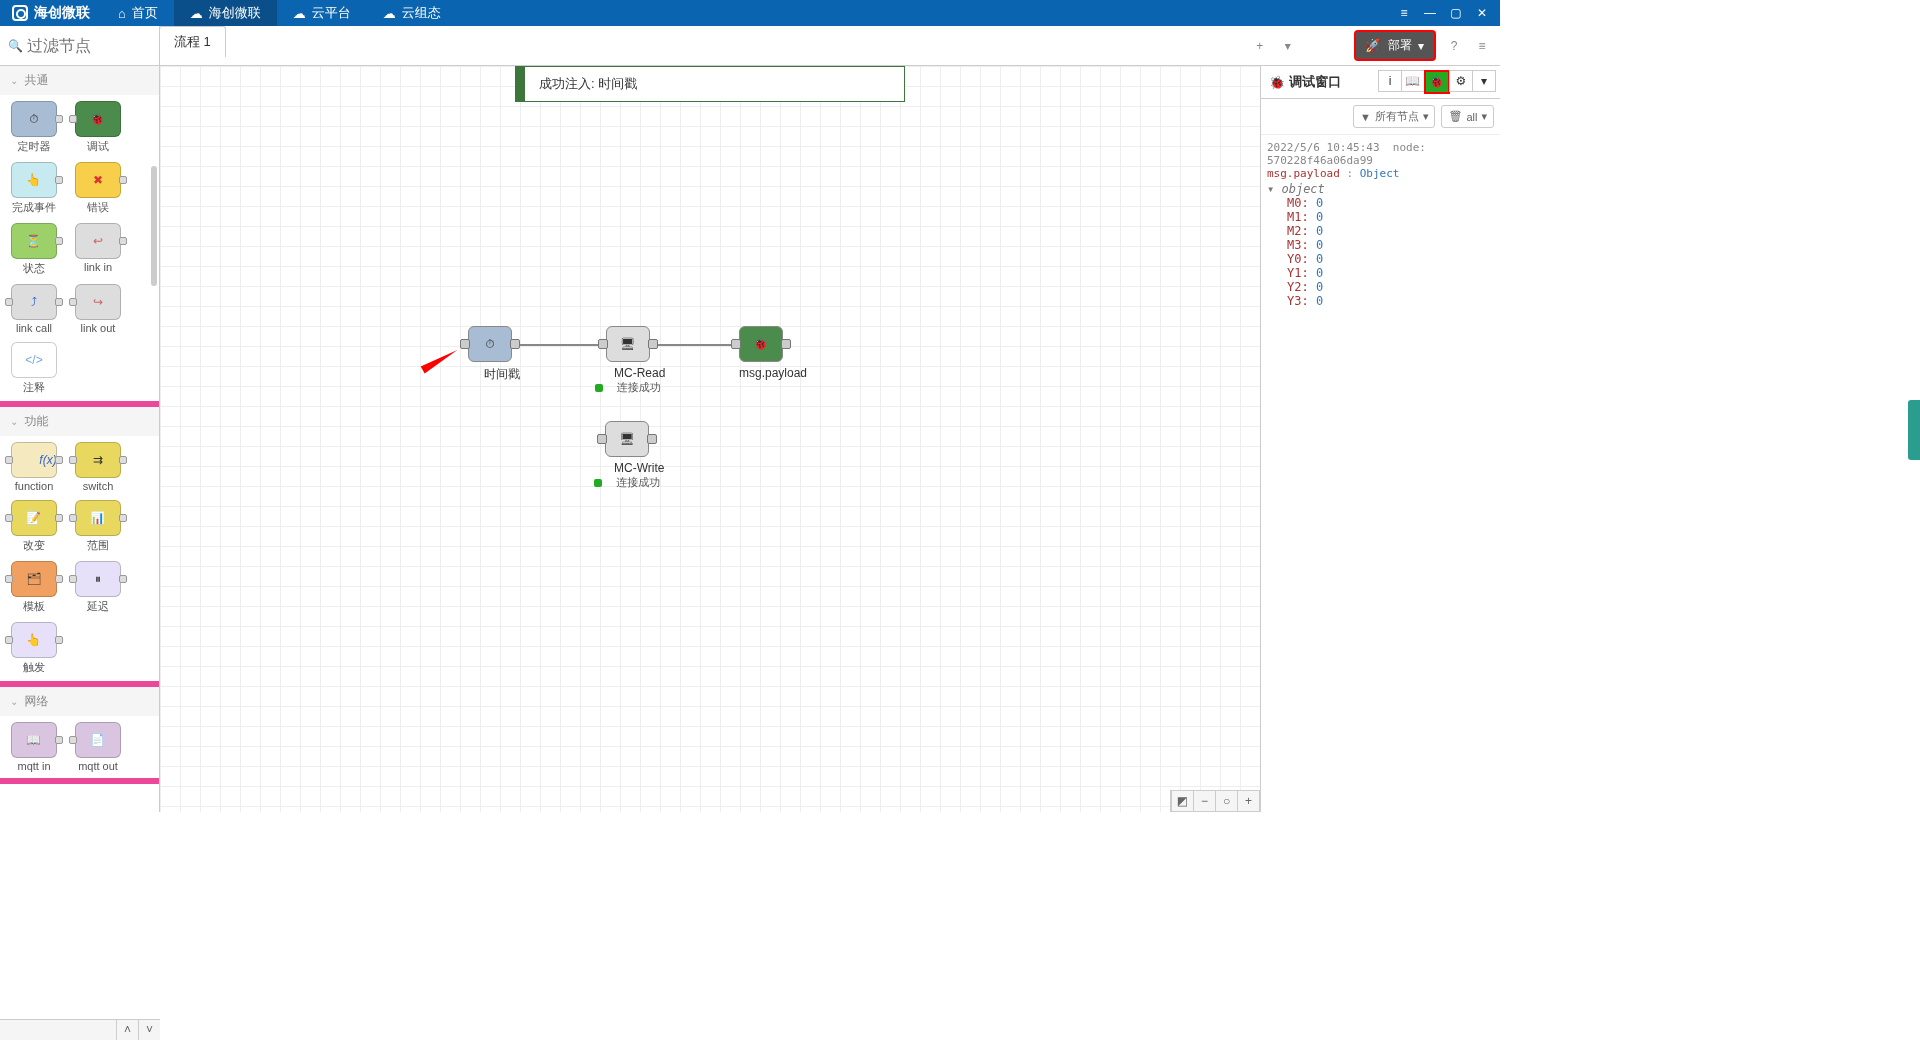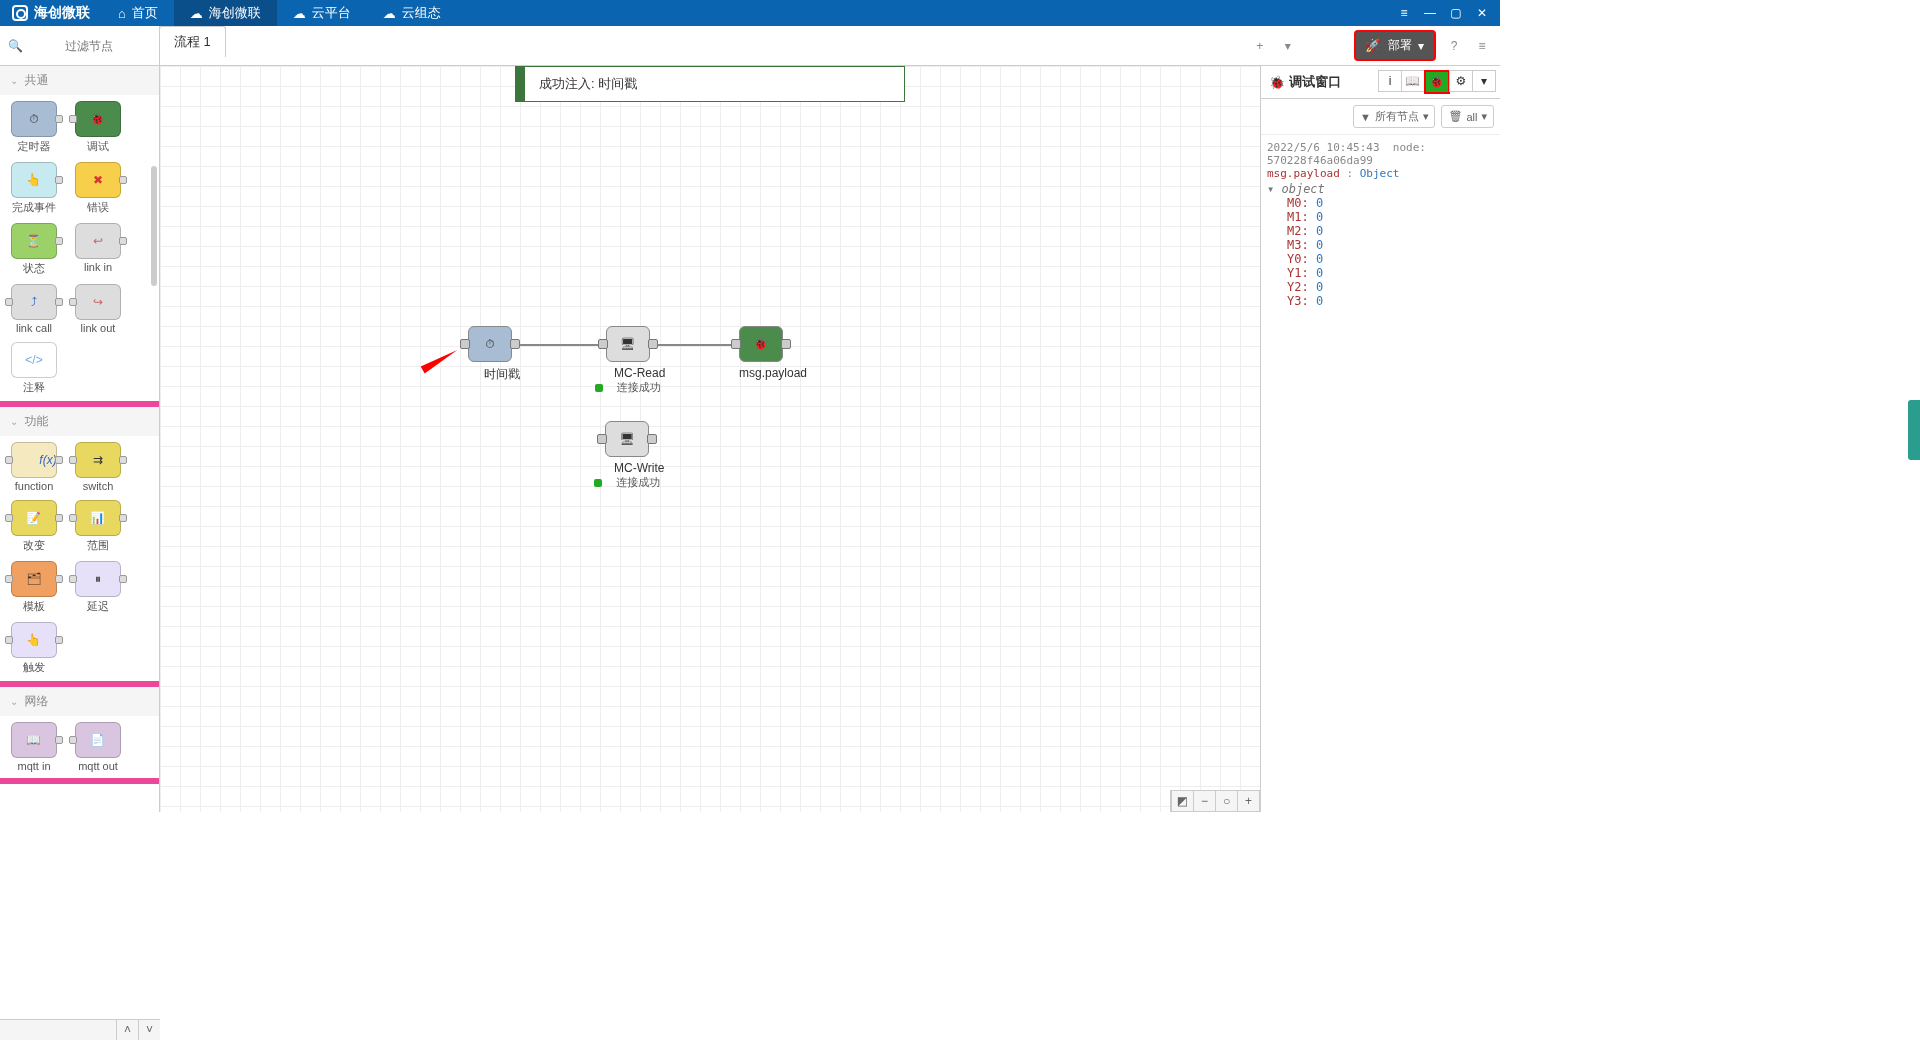--- a/index.html
+++ b/index.html
@@ -12,21 +12,21 @@
 .brand-icon::after { content:''; position:absolute; width:6px; height:6px; border:2px solid #fff; border-radius:50%; top:2px; left:2px;}
 .menu-items { display: flex; height: 100%; }
 .menu-item { display: flex; align-items: center; gap: 6px; padding: 0 16px; color: #fff; font-size: 13px; cursor: pointer; height: 100%; }
 .menu-item.active { background: #0a4f8a; }
 .window-controls { margin-left: auto; display: flex; gap: 2px; padding-right: 6px;}
 .win-btn { width: 24px; height: 20px; display:flex; align-items:center; justify-content:center; color:#fff; cursor:pointer;}
 
 
 .header { height: 40px; border-bottom: 1px solid #ccc; display: flex; align-items: center; padding-right: 8px; background:#fff; }
 .search-wrap { width: 160px; border-right: 1px solid #ccc; height: 100%; display:flex; align-items:center; padding:0 8px; gap:4px;}
-.search-input { border: none; outline: none; width: 100%; font-size: 12px; text-align: center; }
+.search-input { border: none; outline: none; width: 100%; font-size: 16px; }
 .tabs { display: flex; height: 100%; align-items: flex-start;}
 .tab { padding: 6px 14px; border: 1px solid #ccc; border-bottom: none; background:#fff; font-size:13px; margin-left:-1px; border-radius:3px 3px 0 0;}
 .header-right { margin-left: auto; display: flex; align-items: center; gap: 8px;}
 .icon-btn { width: 20px; height: 20px; display:flex; align-items:center; justify-content:center; color:#888; cursor:pointer;}
 .deploy-btn { background: #555; color: #fff; padding: 5px 10px; border-radius: 4px; display:flex; align-items:center; gap:6px; cursor:pointer; border:2px solid red;}
 .deploy-btn .rocket { font-size:13px;}
 
 
 .main { display: flex; height: calc(100% - 66px); }
 

